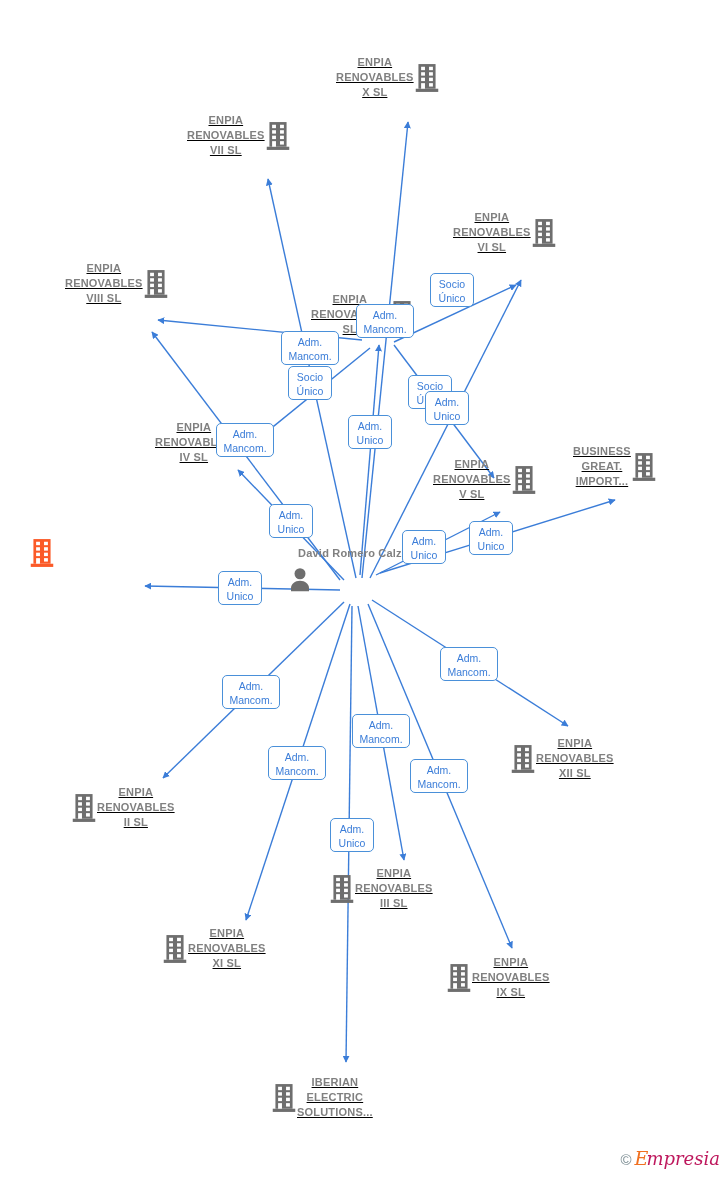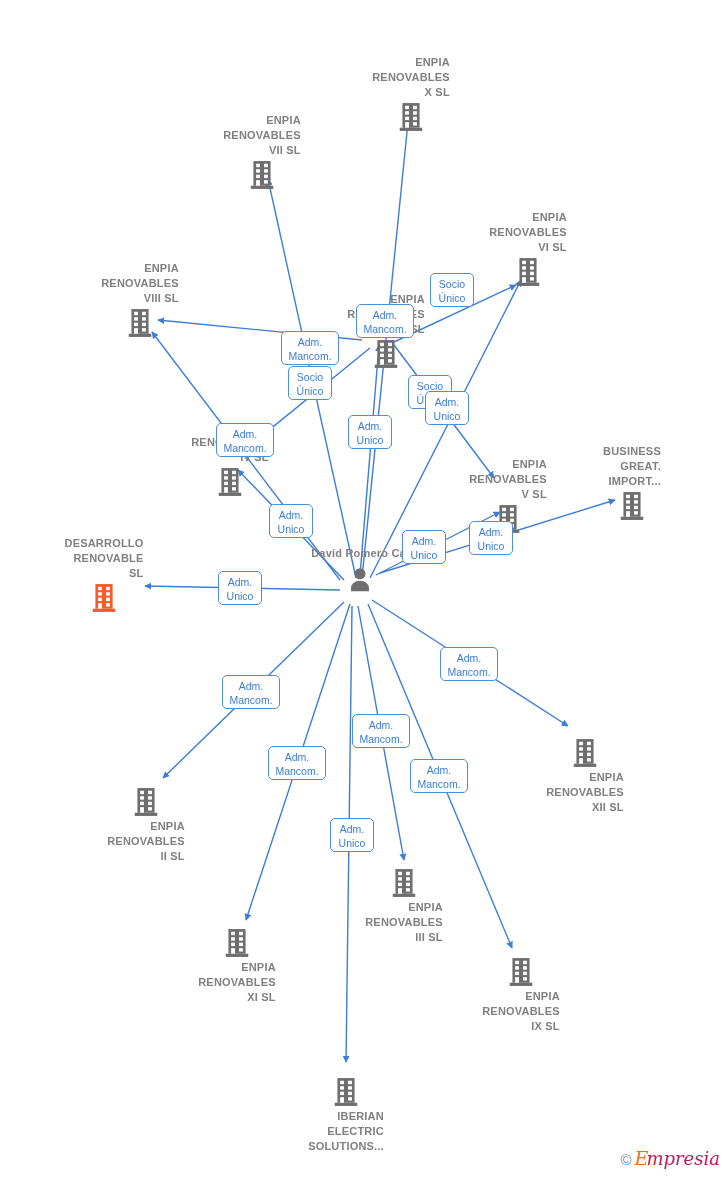--- a/index.html
+++ b/index.html
@@ -22,24 +22,25 @@
     left: 0;
     top: 0;
     width: 728px;
     height: 1180px;
     pointer-events: none;
   }
   .node {
     position: absolute;
     width: 150px;
     margin-left: -75px;
-    text-align: right;
+    text-align: center;
     display: flex;
-    flex-direction: column;
+    flex-direction: row;
     align-items: center;
+    text-decoration: underline;
   }
   .node-label {
     font-size: 11px;
     line-height: 15px;
     color: #808080;
     font-weight: bold;
     letter-spacing: 0.2px;
     white-space: pre-line;
   }
   .node-icon {
@@ -258,43 +259,40 @@
             <rect x="13.9" y="3.5" width="3.6" height="3.2" fill="#fff"></rect>
             <rect x="6.5" y="8.6" width="3.6" height="3.2" fill="#fff"></rect>
             <rect x="13.9" y="8.6" width="3.6" height="3.2" fill="#fff"></rect>
             <rect x="6.5" y="13.7" width="3.6" height="3.2" fill="#fff"></rect>
             <rect x="13.9" y="13.7" width="3.6" height="3.2" fill="#fff"></rect>
             <rect x="6.5" y="18.8" width="3.6" height="5.2" fill="#fff"></rect>
             <rect x="13.9" y="18.8" width="3.6" height="3.2" fill="#fff"></rect>
           </svg>
         </span>
       </div>
-      <div class="node company" style="left: 632px; top: 444px;">
+      <div class="node company" style="left: 648px; top: 444px;">
         <span class="node-label">BUSINESS
 GREAT.
 IMPORT...</span>
         <span>
           <svg class="node-icon" viewBox="0 0 24 28" xmlns="http://www.w3.org/2000/svg">
             <rect x="4" y="1" width="16" height="23" fill="#6e6e6e"></rect>
             <rect x="1.5" y="24" width="21" height="3" fill="#6e6e6e"></rect>
             <rect x="6.5" y="3.5" width="3.6" height="3.2" fill="#fff"></rect>
             <rect x="13.9" y="3.5" width="3.6" height="3.2" fill="#fff"></rect>
             <rect x="6.5" y="8.6" width="3.6" height="3.2" fill="#fff"></rect>
             <rect x="13.9" y="8.6" width="3.6" height="3.2" fill="#fff"></rect>
             <rect x="6.5" y="13.7" width="3.6" height="3.2" fill="#fff"></rect>
             <rect x="13.9" y="13.7" width="3.6" height="3.2" fill="#fff"></rect>
             <rect x="6.5" y="18.8" width="3.6" height="5.2" fill="#fff"></rect>
             <rect x="13.9" y="18.8" width="3.6" height="3.2" fill="#fff"></rect>
           </svg>
         </span>
       </div>
       <div class="node company" style="left: 104px; top: 536px;">
-        <span class="node-label">DESARROLLO
-RENOVABLE
-SL</span>
         <span>
           <svg class="node-icon" viewBox="0 0 24 28" xmlns="http://www.w3.org/2000/svg">
             <rect x="4" y="1" width="16" height="23" fill="#fb5a28"></rect>
             <rect x="1.5" y="24" width="21" height="3" fill="#fb5a28"></rect>
             <rect x="6.5" y="3.5" width="3.6" height="3.2" fill="#fff"></rect>
             <rect x="13.9" y="3.5" width="3.6" height="3.2" fill="#fff"></rect>
             <rect x="6.5" y="8.6" width="3.6" height="3.2" fill="#fff"></rect>
             <rect x="13.9" y="8.6" width="3.6" height="3.2" fill="#fff"></rect>
             <rect x="6.5" y="13.7" width="3.6" height="3.2" fill="#fff"></rect>
             <rect x="13.9" y="13.7" width="3.6" height="3.2" fill="#fff"></rect>

